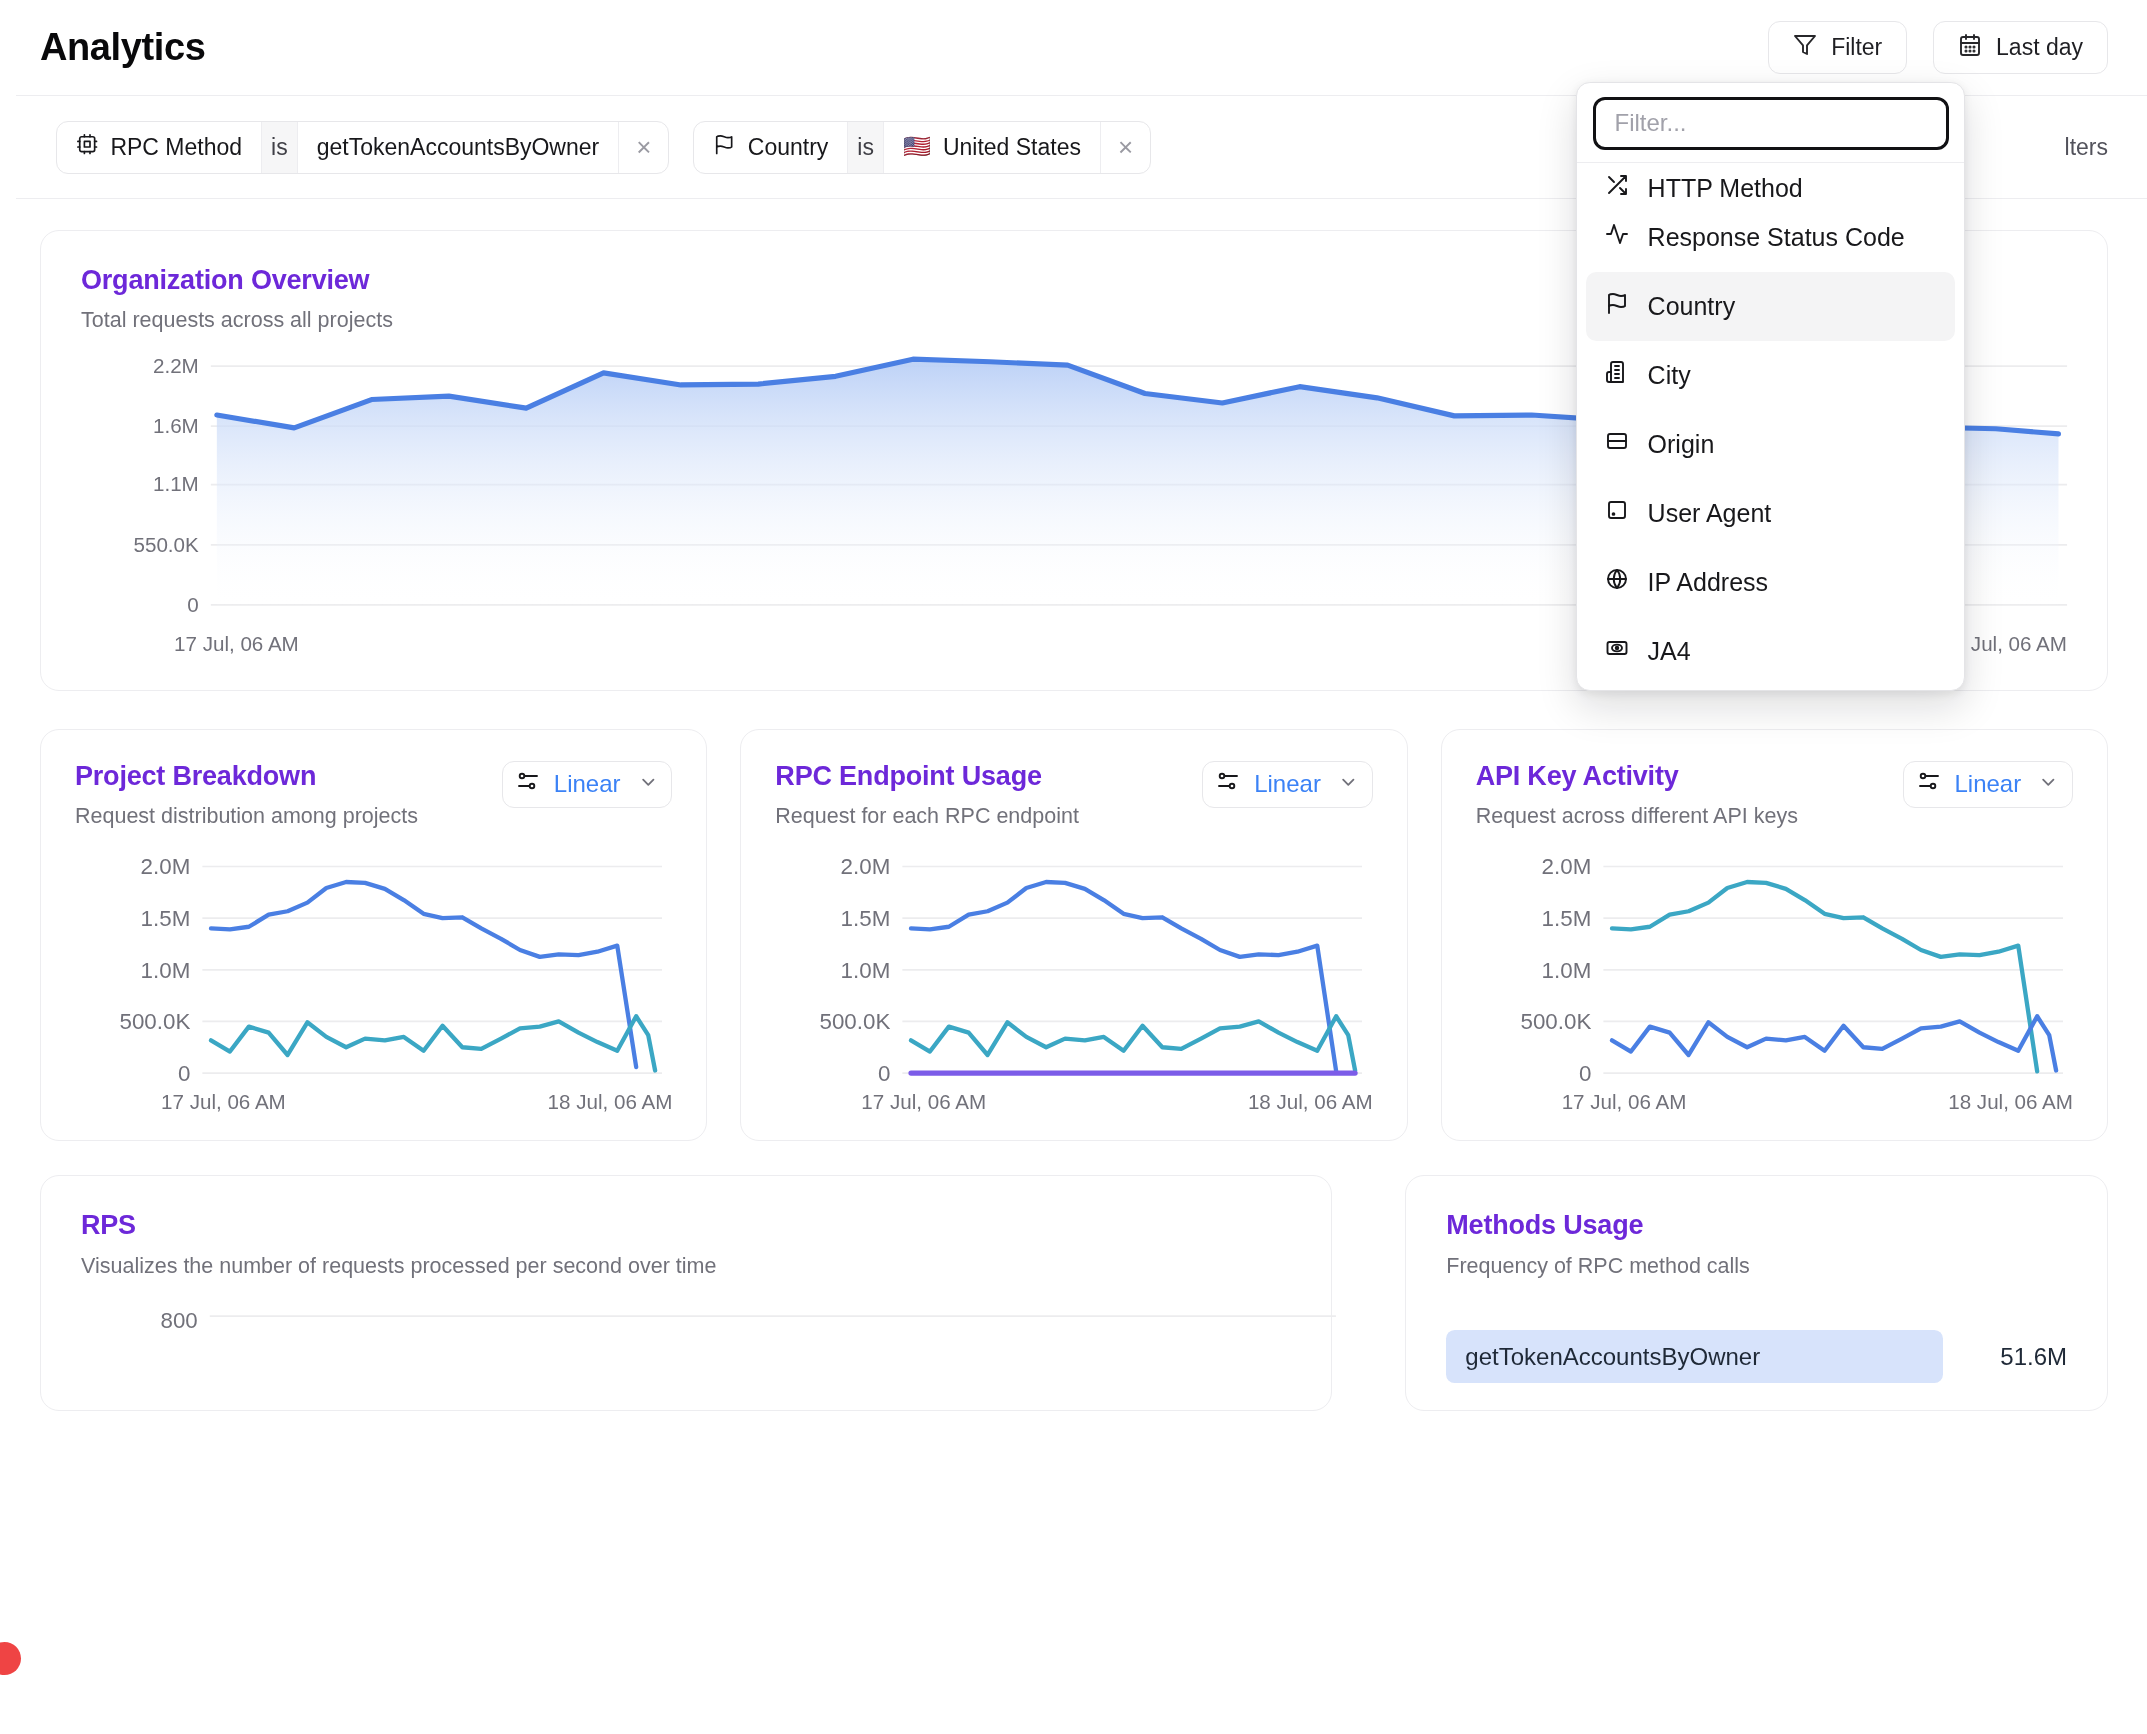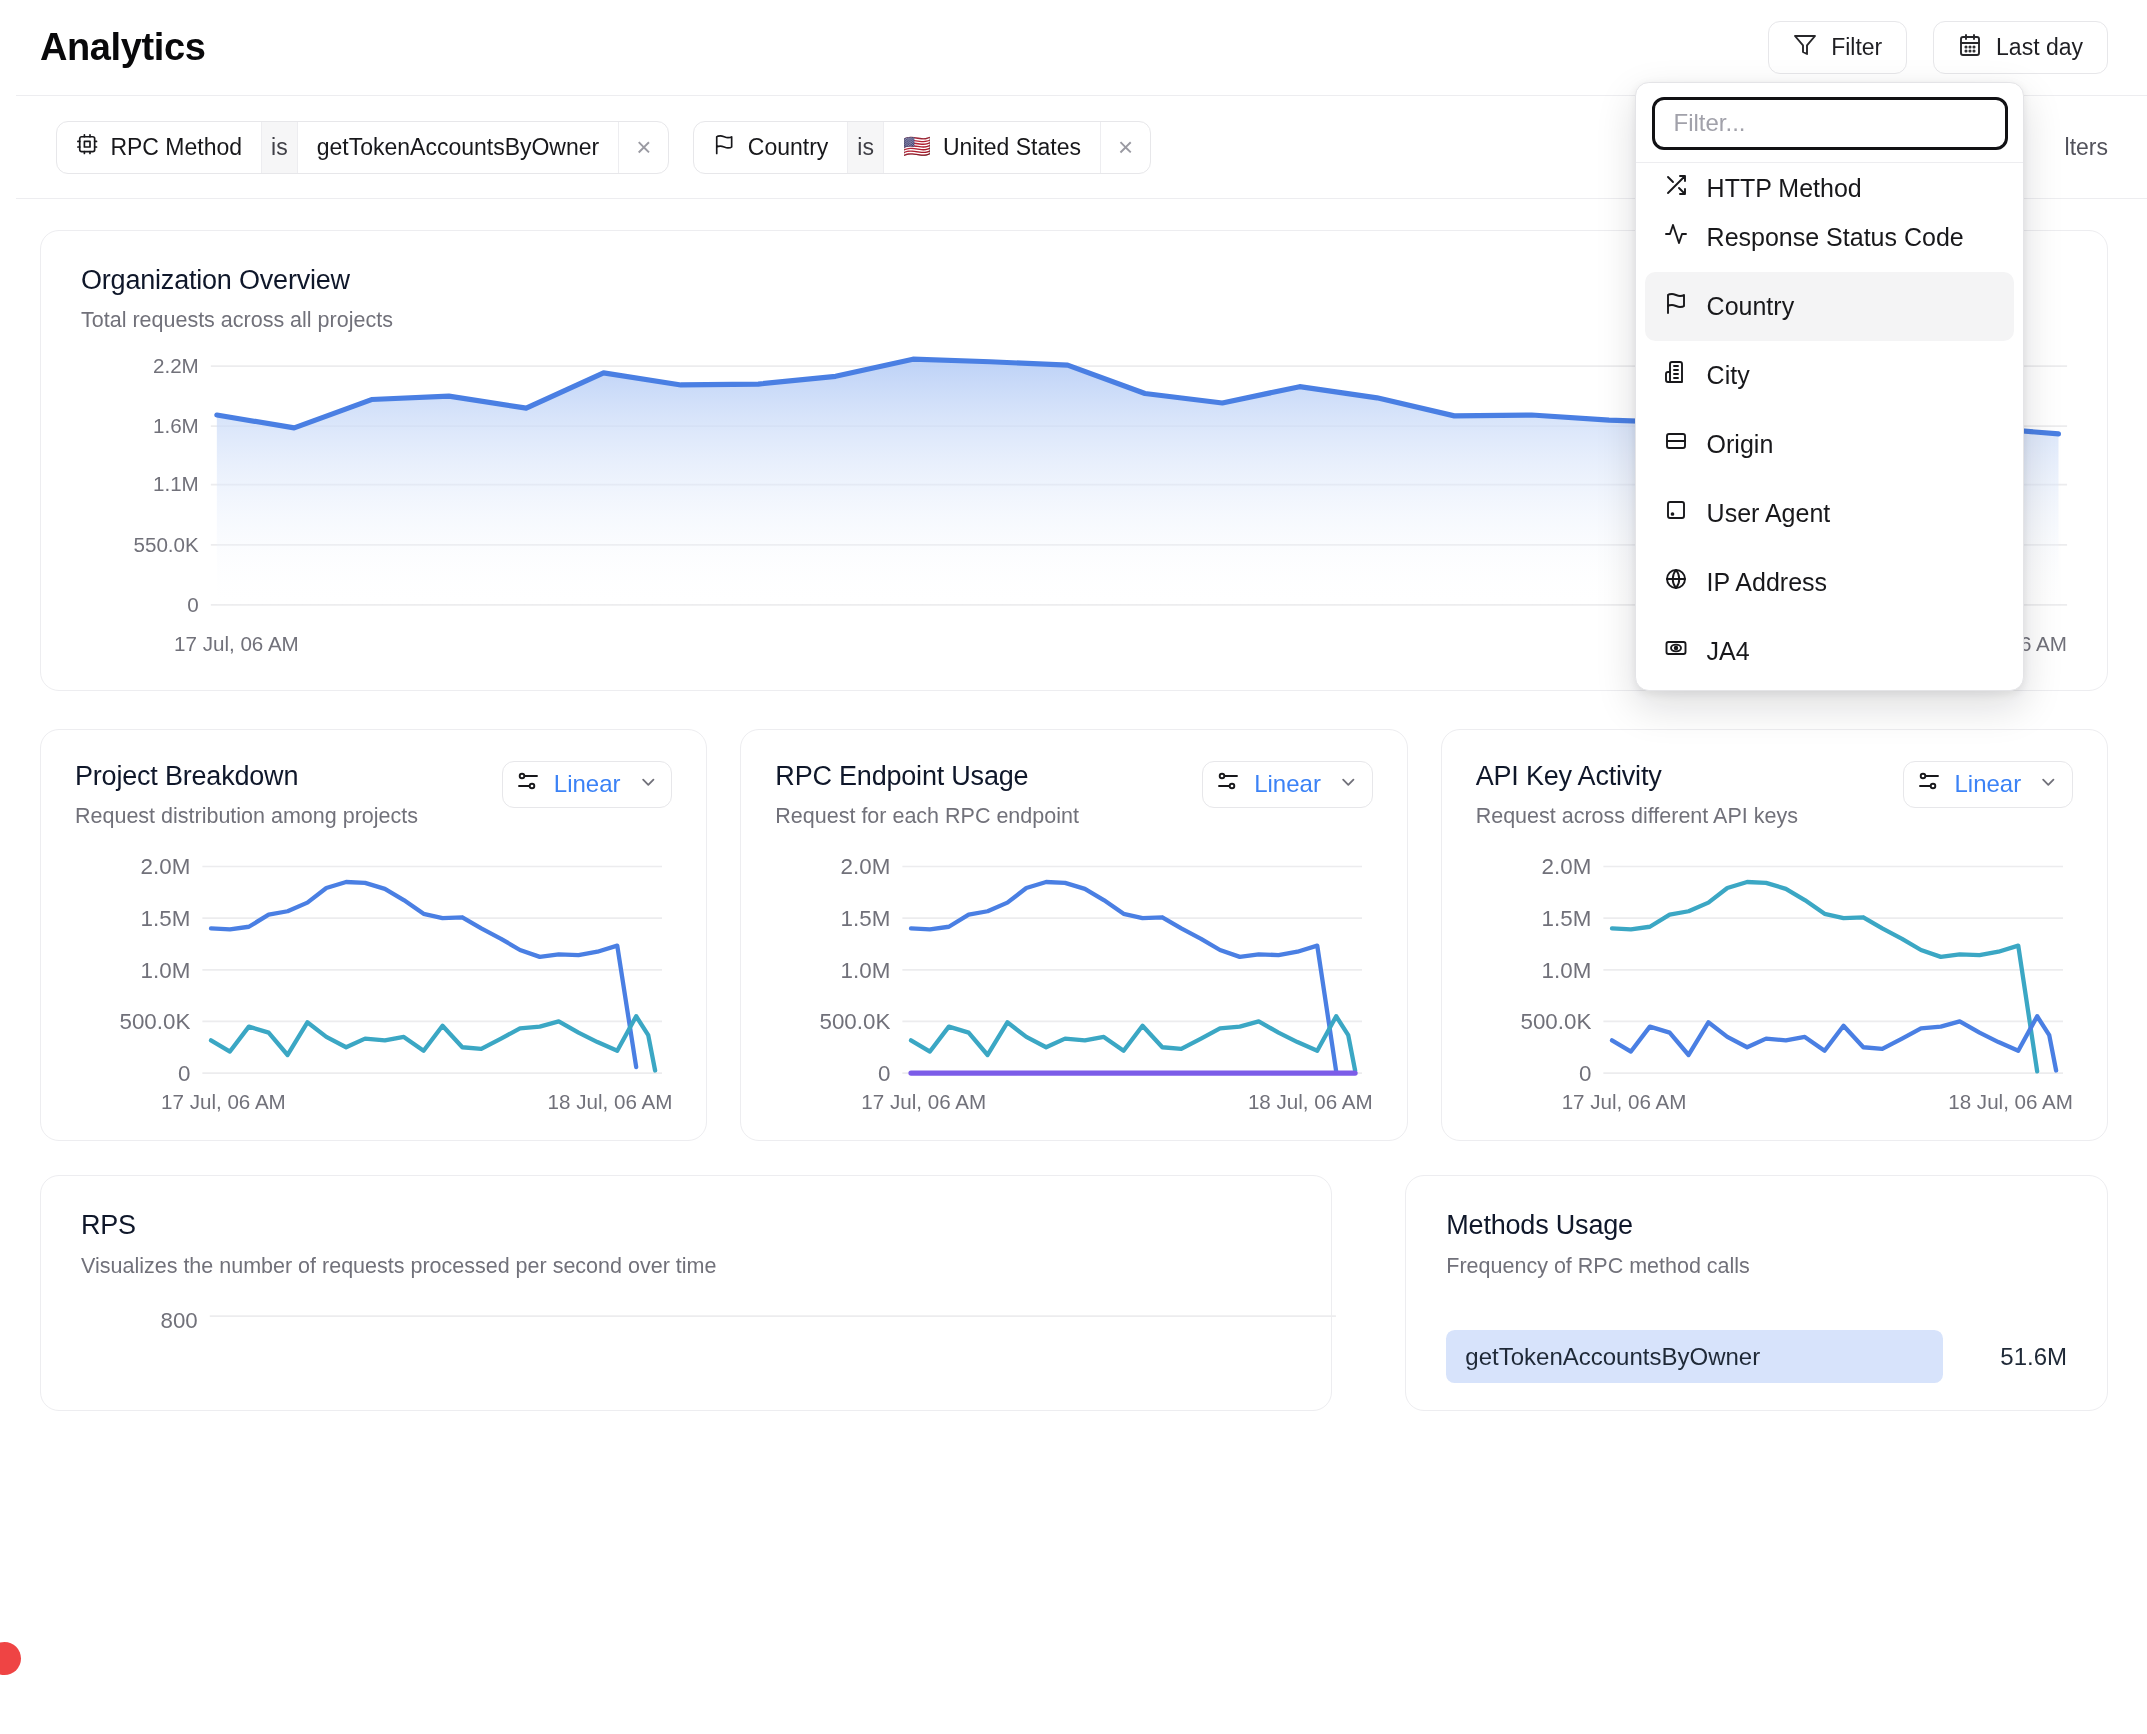--- a/index.html
+++ b/index.html
@@ -69,21 +69,21 @@
     margin-left: 5.2px; cursor: pointer;
   }
 
   
   .content { padding: 31px 40px 0 40px; }
   .card {
     border: 1.3px solid #ededf0; border-radius: 19px;
     background: #fff; padding: 34px 40px;
   }
   .card-title {
-    font-size: 27px; font-weight: 400; color: #0f172a; letter-spacing: -0.2px;
+    font-size: 27px; font-weight: 700; color: #6d28d9; letter-spacing: -0.2px;
   }
   .card-sub {
     font-size: 21.5px; color: #71717a; margin-top: 10.3px; line-height: 1.32;
   }
 
   .row-3 { display: flex; gap: 33px; margin-top: 38px; }
   .row-3 > .card { flex: 1 1 0; min-width: 0; padding: 31px 34px 26px 34px; }
 
   .card-head-flex { display: flex; justify-content: space-between; align-items: flex-start; gap: 13.8px; }
   .head-text { max-width: 62%; }
@@ -120,21 +120,21 @@
     position: relative; flex: 1 1 auto; min-width: 0;
     height: 53px; border-radius: 8.6px; background: #d7e3fb;
     display: flex; align-items: center; padding: 0 19px;
   }
   .method-name { font-size: 24px; color: #1f2937; white-space: nowrap; overflow: hidden; text-overflow: ellipsis; }
   .method-val { font-size: 24px; color: #1f2937; flex: none; width: 103px; text-align: right; }
 
   
   .popover {
     position: absolute;
-    left: 1635px; top: 82px; width: 389px;
+    left: 1576px; top: 82px; width: 389px;
     background: #fff;
     border: 1.3px solid #e4e4e7;
     border-radius: 13.8px;
     box-shadow: 0 15.5px 40px rgba(16,16,20,.14), 0 2.6px 8.6px rgba(16,16,20,.07);
     z-index: 40;
     overflow: hidden;
   }
   .popover-search {
     padding: 13.8px 15.5px 12px 15.5px;
     border-bottom: 1.3px solid #ededf0;

